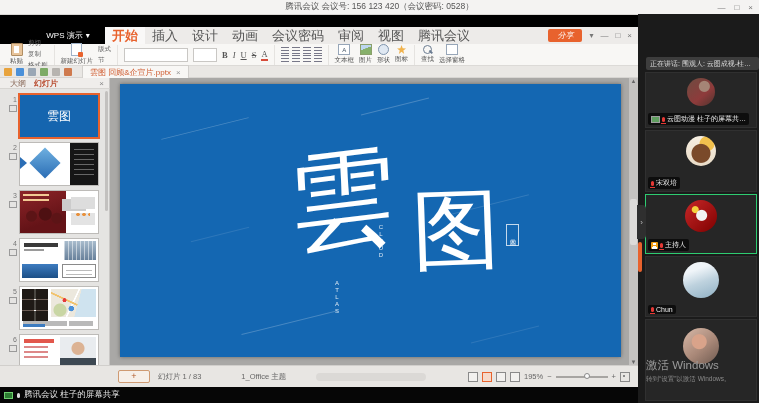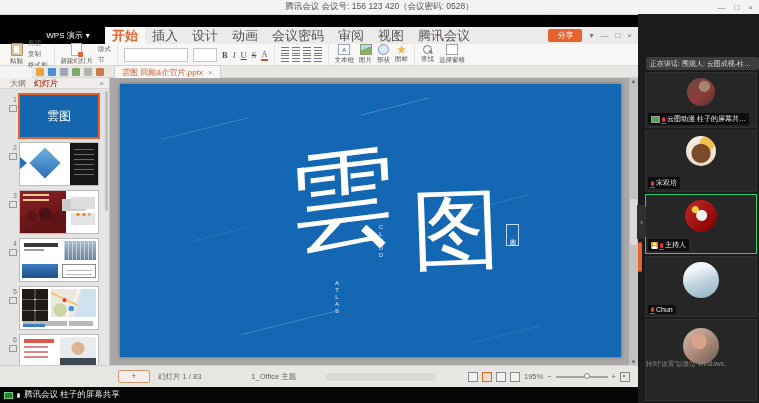--- a/index.html
+++ b/index.html
@@ -13,21 +13,21 @@
   #meet-titlebar .controls{position:absolute;right:6px;top:0;height:14px;display:flex;gap:9px;align-items:center;color:#777;font-size:8px;}
 
   
   #wps{left:0;top:27px;width:638px;height:360px;background:#f5f4f2;}
   
   #menu-row{left:0;top:0;width:638px;height:17px;background:#edebe9;display:flex;align-items:stretch;}
   #wps-logo{width:74px;background:#000000;color:#fff;font-size:8px;display:flex;align-items:center;justify-content:center;gap:3px;padding-left:31px;}
   .mtab{padding:0 7px;font-size:13px;line-height:17px;color:#555;}
   .mtab.active{background:#f9f8f7;color:#e8622d;font-weight:bold;}
   #menu-right{margin-left:auto;display:flex;align-items:center;gap:7px;padding-right:6px;}
-  #share-btn{background:#e8622d;color:#fff;font-size:8px;padding:1px 9px;border-radius:2px;}
+  #share-btn{background:#e8622d;color:#fff;font-size:8px;padding:1px 9px;border-radius:2px;font-style:italic;}
   .winglyph{font-size:8px;color:#777;}
   
   #ribbon{left:0;top:17px;width:638px;height:22px;background:#f8f7f5;border-bottom:1px solid #dcdad7;
     display:flex;align-items:center;padding-left:4px;box-sizing:border-box;}
   .rgroup{display:flex;align-items:center;gap:5px;padding:0 6px;border-right:1px solid #e5e3e0;height:20px;}
   .bigbtn{display:flex;flex-direction:column;align-items:center;gap:1px;font-size:6.5px;color:#555;}
   .stack{display:flex;flex-direction:column;gap:2px;font-size:6.5px;color:#666;}
   .clip-icon{width:10px;height:11px;background:#e8c49a;border:1px solid #b08d62;border-radius:1px;position:relative;}
   .clip-icon:after{content:"";position:absolute;left:2px;top:2px;width:5px;height:7px;background:#fff;}
   .page-icon{width:9px;height:11px;background:#fff;border:1px solid #9fb2c8;position:relative;}
@@ -41,21 +41,21 @@
       repeating-linear-gradient(#778 0 1px,transparent 1px 3px);}
   .pic-icon{width:10px;height:9px;border:1px solid #8aa06b;background:linear-gradient(160deg,#bcd6ef 40%,#86b06a 41%);}
   .shape-icon{width:9px;height:9px;border:1px solid #7f94ad;border-radius:50%;background:#dfe8f2;}
   .tbx-icon{width:10px;height:9px;border:1px solid #97a6b8;background:#fff;font-size:6px;color:#456;
     display:flex;align-items:center;justify-content:center;}
   .star-icon{width:9px;height:9px;background:#f0b24c;clip-path:polygon(50% 0,63% 35%,100% 38%,70% 60%,80% 100%,50% 76%,20% 100%,30% 60%,0 38%,37% 35%);}
   .find-icon{width:7px;height:7px;border:1.5px solid #6b7c91;border-radius:50%;position:relative;}
   .find-icon:after{content:"";position:absolute;left:5px;top:5px;width:4px;height:1.5px;background:#6b7c91;transform:rotate(45deg);}
   
   #docbar{left:0;top:39px;width:638px;height:12px;background:#e9e7e4;border-bottom:1px solid #d7d5d2;
-    display:flex;align-items:center;gap:4px;padding-left:4px;box-sizing:border-box;margin-left:32px;}
+    display:flex;align-items:center;gap:4px;padding-left:4px;box-sizing:border-box;}
   .qi{width:8px;height:8px;border-radius:1px;}
   #doc-tab{height:12px;background:#f8f7f5;border:1px solid #d2d0cd;border-bottom:none;display:flex;align-items:center;
     gap:5px;padding:0 7px;font-size:8px;color:#cf5a2e;margin-left:6px;}
   #doc-tab .x{color:#999;font-size:8px;}
   
   #panel-tabs{left:0;top:51px;width:110px;height:11px;background:#efedeb;border-right:1px solid #c9c7c5;border-bottom:1px solid #d7d5d2;
     display:flex;align-items:center;gap:8px;padding-left:10px;font-size:8px;box-sizing:border-box;}
   #panel-tabs .pt1{color:#8a6a5a;}
   #panel-tabs .pt2{color:#b7472a;font-weight:bold;}
   #panel-tabs .x{margin-left:auto;margin-right:5px;color:#888;font-size:8px;}
@@ -116,21 +116,21 @@
   .t6-box{position:absolute;left:4px;bottom:4px;width:18px;height:8px;border:1px solid #e2574c;box-sizing:border-box;}
   .t6-photo{position:absolute;right:2px;top:2px;width:36px;height:38px;background:
      radial-gradient(circle at 50% 30%,#dcb394 6px,transparent 7px),
      linear-gradient(#e9ecef 55%,#3d4852 56%),linear-gradient(150deg,#cfd4d8,#9aa5ad);}
   
   #statusbar{left:0;top:338px;width:638px;height:22px;background:#e8e6e3;border-top:1px solid #d1cfcc;
     display:flex;align-items:center;font-size:7.5px;color:#666;box-sizing:border-box;}
   #plus-btn{margin-left:118px;width:30px;height:11px;border:1px solid #cf9a72;border-radius:2px;background:#f6efe9;
     color:#b15a2a;display:flex;align-items:center;justify-content:center;font-size:9px;line-height:9px;}
   #slide-counter{margin-left:8px;}
-  #theme-name{margin-left:50px;}
+  #theme-name{margin-left:40px;}
   #notes-pill{margin-left:30px;width:110px;height:8px;background:#dbd9d6;border-radius:4px;}
   #status-right{margin-left:auto;display:flex;align-items:center;gap:4px;padding-right:8px;}
   .vicon{width:8px;height:8px;border:1px solid #8a8a8a;background:#f2f1ef;}
   .vicon.on{border-color:#e8622d;background:#f6d9c9;}
   #zoom-track{width:52px;height:2px;background:#a7a5a2;position:relative;}
   #zoom-knob{position:absolute;left:55%;top:-2.5px;width:6px;height:6px;border-radius:50%;background:#fafafa;border:1px solid #8a8a8a;box-sizing:border-box;}
   .fit-icon{width:8px;height:8px;border:1px solid #8a8a8a;position:relative;}
   .fit-icon:after{content:"";position:absolute;left:2px;top:2px;width:2px;height:2px;background:#8a8a8a;}
   
   #canvas{left:110px;top:51px;width:528px;height:287px;background:#a9a8a6;}
@@ -457,20 +457,21 @@
   <div class="tile" style="top:305px;height:82px;">
     <div class="avatar" style="width:36px;height:36px;margin-top:8px;background:radial-gradient(circle at 45% 38%,#d9a38a 7px,transparent 8px),linear-gradient(140deg,#d8b9a8,#a98878 55%,#6e5a50);"></div>
   </div>
 
   <div id="collapse-handle">
     <span>›</span>
   </div>
   <div id="orange-bar"></div>
 
   <div id="watermark">
+    <div class="w1">激活 Windows</div>
     <div class="w2">转到“设置”以激活 Windows。</div>
   </div>
 </div>
 
 <div class="abs" id="share-bar">
   <span class="screen-icon"></span>
   <span class="mic2"></span>
   <span id="share-text">腾讯会议 柱子的屏幕共享</span>
 </div>
 

